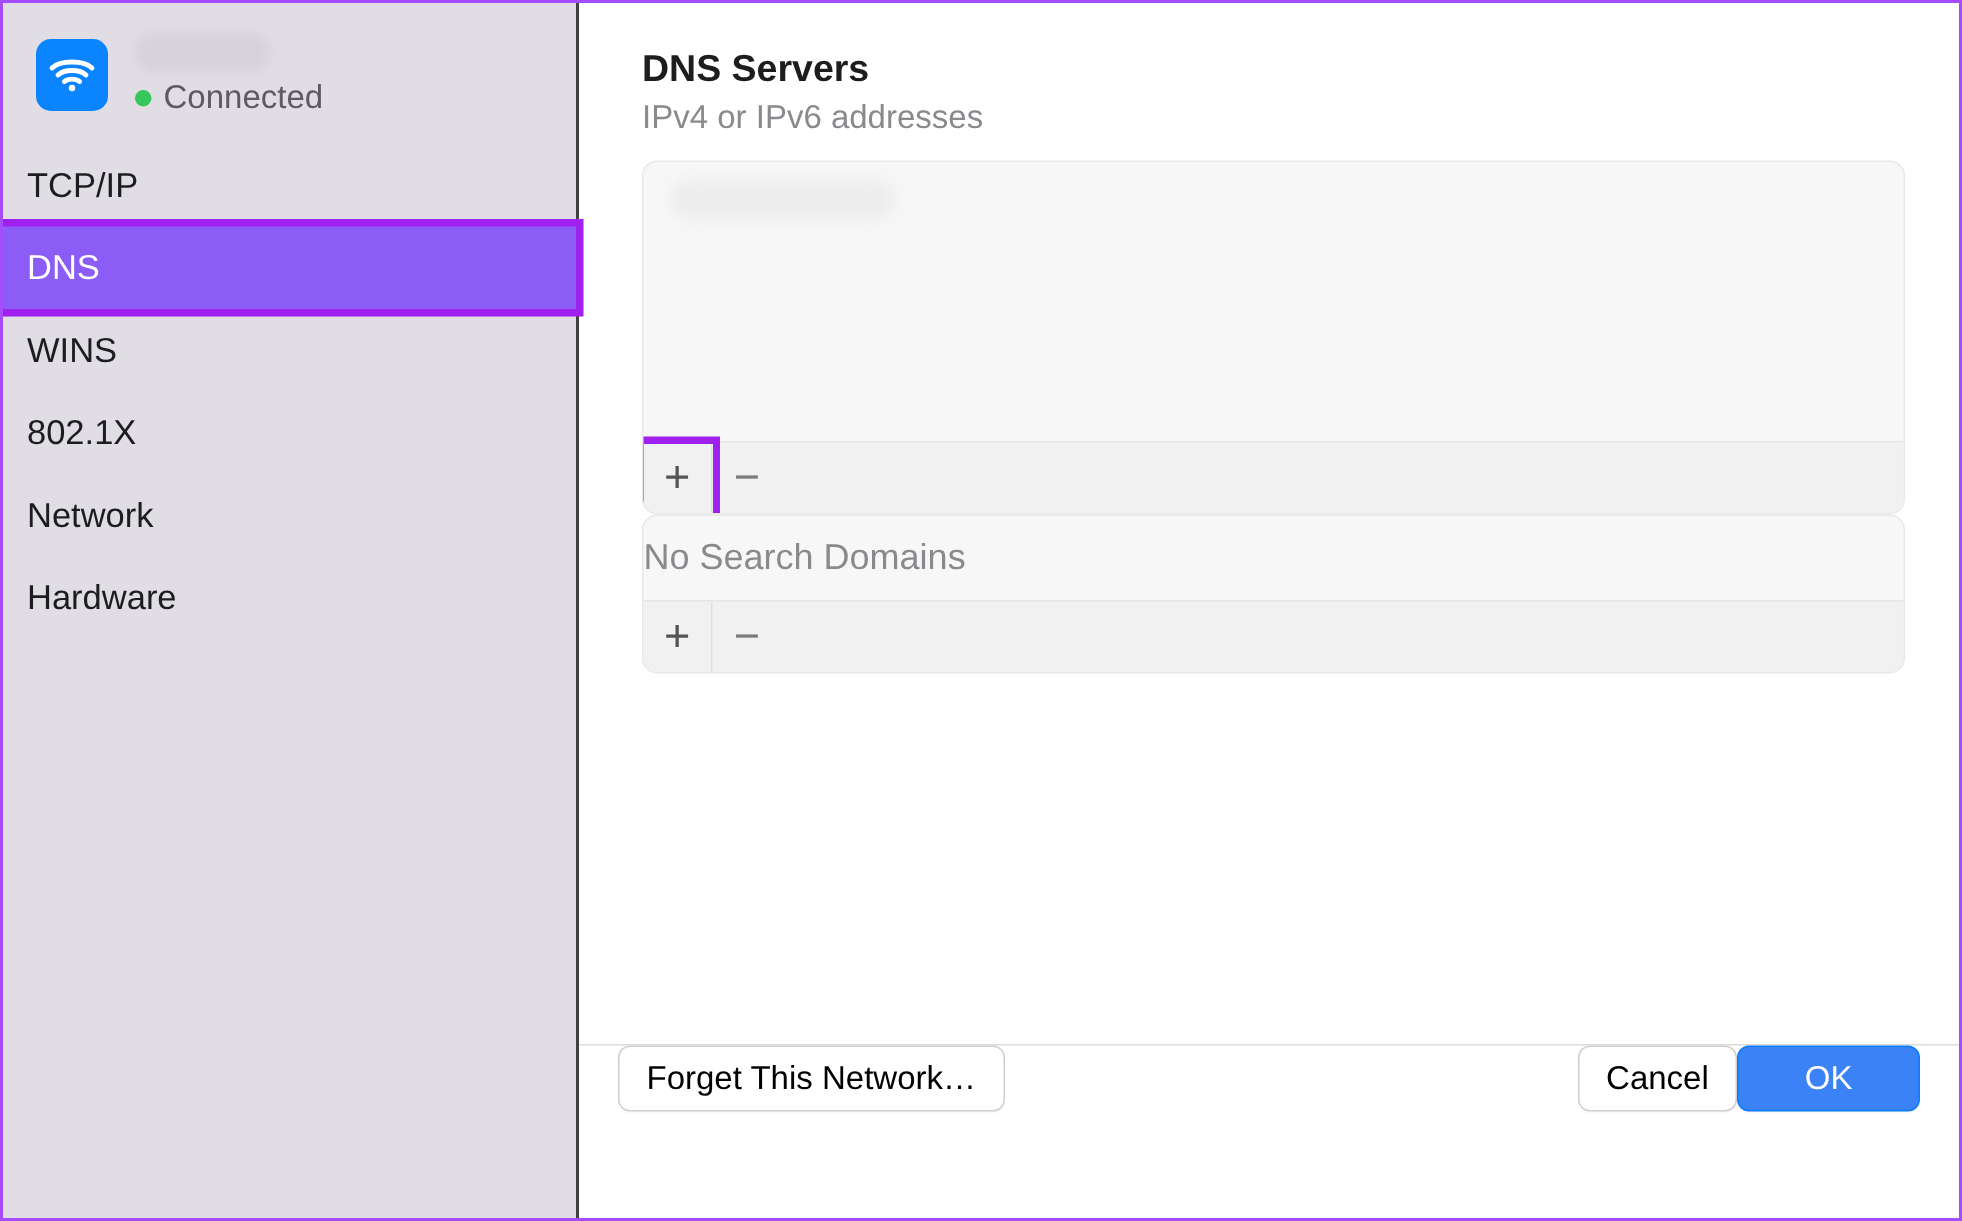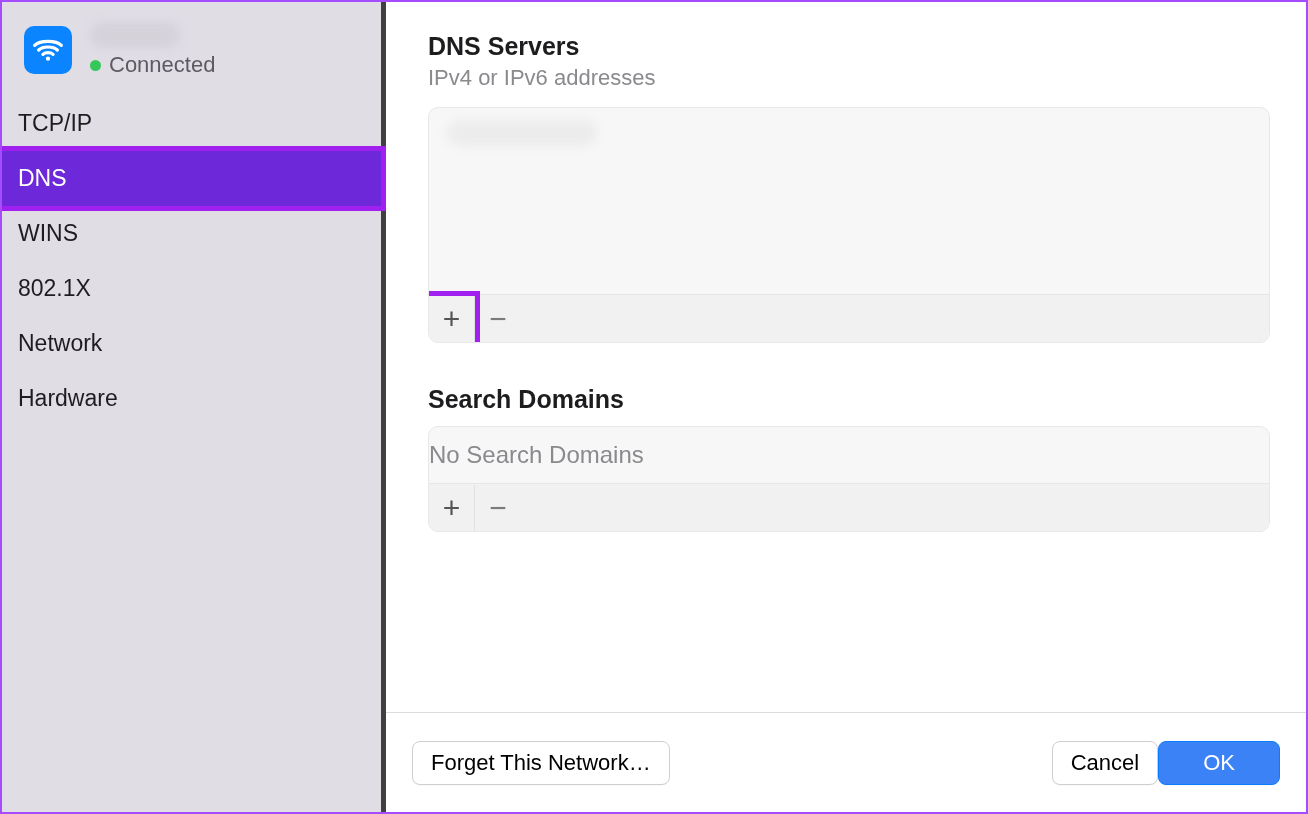--- a/index.html
+++ b/index.html
@@ -1,21 +1,21 @@
 <!DOCTYPE html>
 <html><head>
 <meta charset="utf-8">
 <style>
   * { box-sizing: border-box; margin: 0; padding: 0; }
   html, body { width: 1308px; height: 814px; font-family: -apple-system, "Helvetica Neue", Helvetica, Arial, sans-serif; }
   body { border: 2px solid #a64cff; background: #fff; display: flex; }
   .sidebar {
     width: 384px;
     background: #e1dde5;
-    border-right: 5px solid #404040;
+    border-right: 2px solid #404040;
     display: flex;
     flex-direction: column;
     padding-top: 14px;
   }
   .network-header {
     display: flex;
     align-items: center;
     padding: 6px 12px 18px 22px;
   }
   .wifi-tile {
@@ -35,21 +35,21 @@
   .status-row { display: flex; align-items: center; gap: 8px; }
   .status-dot { width: 11px; height: 11px; background:#35c759; border-radius:50%; }
   .status-text { font-size: 22px; color:#5e5a62; }
   .nav-item {
     font-size: 23px;
     color: #1d1d1f;
     padding: 14px 16px;
     cursor: default;
   }
   .nav-item.selected {
-    background: #6d28d9;
+    background: #8b5cf6;
     color: #fff;
   }
   .highlight-purple { box-shadow: 0 0 0 5px #a020f0; }
   .main {
     flex: 1;
     display: flex;
     flex-direction: column;
     position: relative;
   }
   .content {
@@ -93,23 +93,23 @@
   .sd-section-title { font-size:25px; font-weight:700; color:#1d1d1f; margin:42px 0 12px 0;}
   .sd-box { display:flex; flex-direction:column; }
   .sd-empty {
     text-align:left;
     font-size:24px;
     color:#8a8a8e;
     padding:14px 0;
   }
   .bottom-bar {
     border-top:1px solid #dcdcdc;
-    height:100px;
+    height:116px;
     display:flex;
-    align-items:center;
+    align-items:flex-start;
     padding:0 26px;
   }
   .mac-btn {
     background:#fff;
     border:1px solid #cfcfd1;
     border-radius:8px;
     box-shadow:0 1px 1px rgba(0,0,0,0.03);
     font-size:22px;
     padding:8px 18px;
     cursor:default;
@@ -165,21 +165,20 @@
       <div class="list-footer">
         <div class="foot-btn add highlight-purple">
           <span>+</span>
         </div>
         <div class="foot-btn">
           <span>−</span>
         </div>
       </div>
     </div>
 
-    <div class="sd-section-title">Search Domains</div>
     <div class="list-box sd-box">
       <div class="sd-empty">No Search Domains</div>
       <div class="list-footer">
         <div class="foot-btn add">
           <span>+</span>
         </div>
         <div class="foot-btn">
           <span>−</span>
         </div>
       </div>

